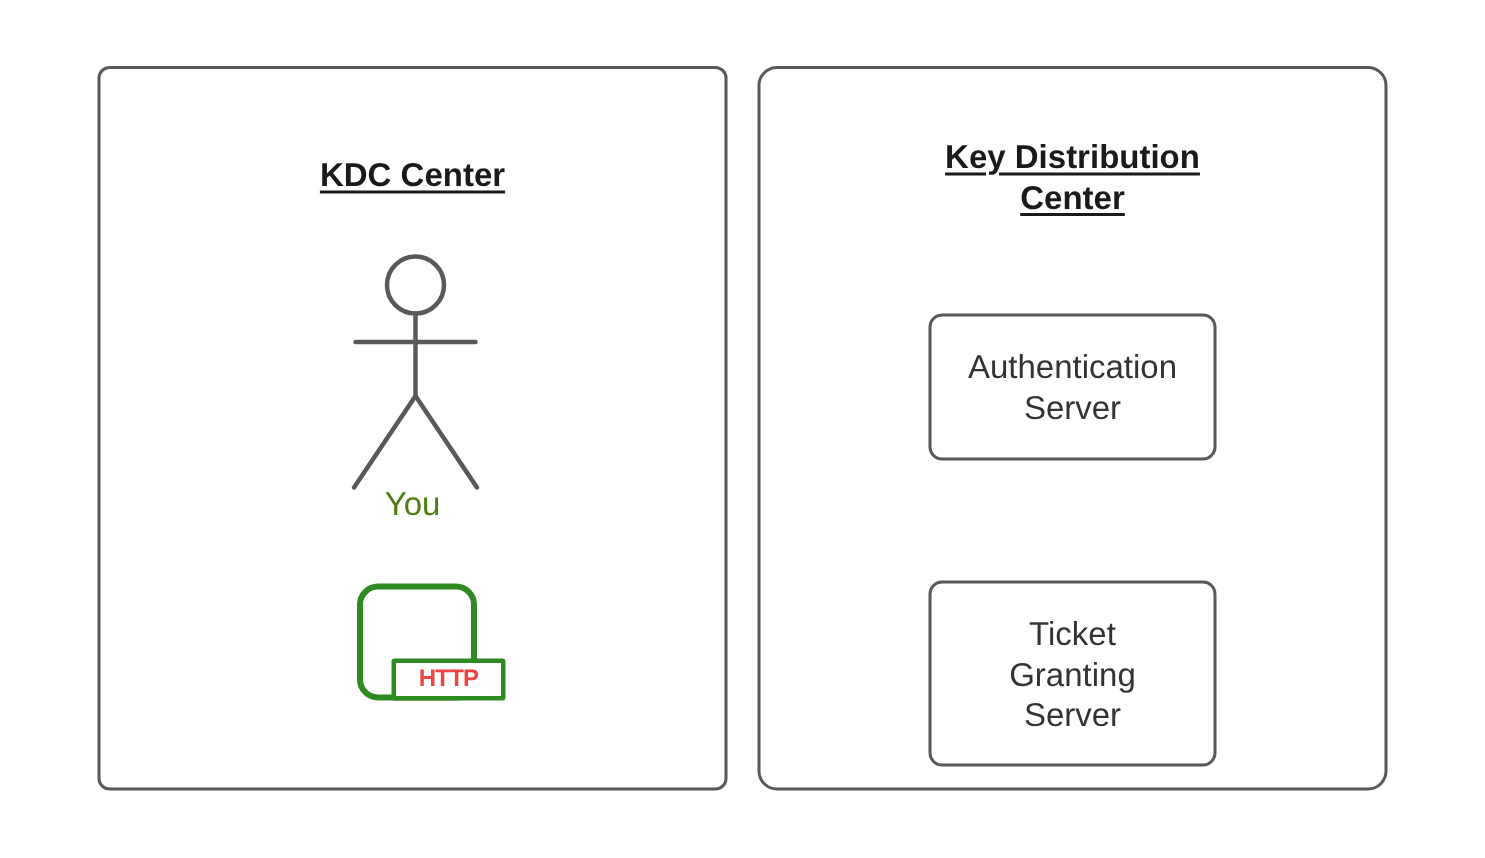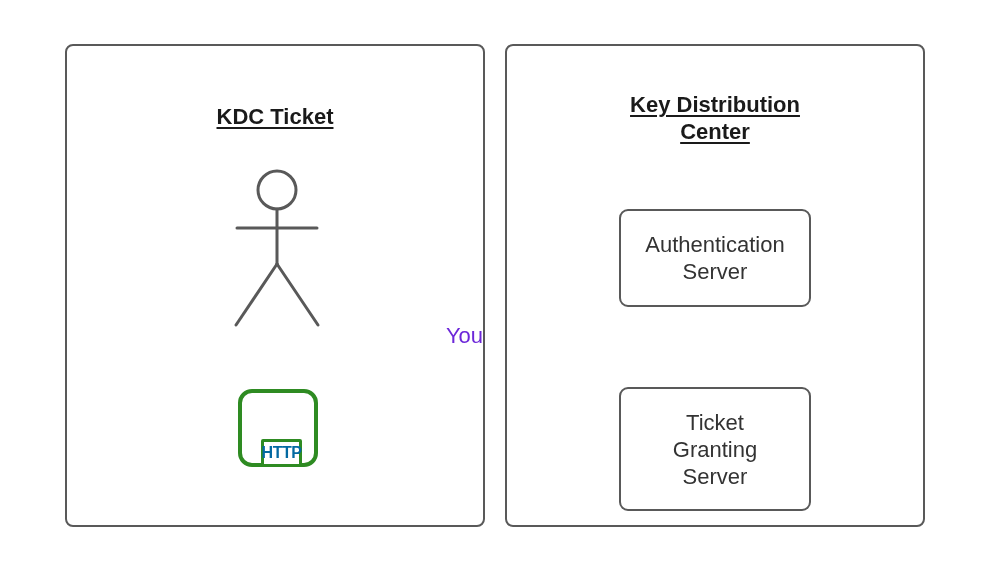--- a/index.html
+++ b/index.html
@@ -19,21 +19,21 @@
     position: absolute;
     top: 44px;
     width: 420px;
     height: 483px;
     border: 2px solid #595959;
     border-radius: 8px;
     background: #ffffff;
     box-sizing: border-box;
   }
   .panel.left  { left: 65px; }
-  .panel.right { left: 505px; }
+  .panel.right { left: 505px; border-radius: 13px; }
 
   .panel-title {
     position: absolute;
     left: 50%;
     transform: translateX(-50%);
     text-align: center;
     font-size: 22px;
     font-weight: bold;
     line-height: 27px;
     color: #1a1a1a;
@@ -50,54 +50,54 @@
     left: 165px;
     top: 121px;
     width: 90px;
     height: 162px;
   }
   .actor-label {
     position: absolute;
     left: 0;
     top: 278px;
     width: 100%;
-    text-align: right;
+    text-align: center;
     font-size: 22px;
     line-height: 24px;
-    color: #6d28d9;
+    color: #4d7c0f;
   }
 
   .service-icon {
     position: absolute;
     left: 171px;
     top: 343px;
     width: 80px;
     height: 78px;
     border: 4px solid #2E8B22;
     border-radius: 14px;
     box-sizing: border-box;
     background: #ffffff;
   }
   .service-badge {
     position: absolute;
     left: 19px;
     top: 46px;
-    width: 41px;
+    width: 76px;
     height: 28px;
     border: 3px solid #2E8B22;
     border-radius: 2px;
     box-sizing: border-box;
     background: #ffffff;
     display: flex;
     align-items: center;
     justify-content: center;
     font-size: 16px;
     font-weight: bold;
     letter-spacing: -0.5px;
-    color: #0369a1;
+    color: #ef4444;
     z-index: 2;
   }
   .service-label {
     position: absolute;
     left: 0;
     top: 428px;
     width: 100%;
     text-align: center;
     font-size: 22px;
     line-height: 24px;
@@ -127,21 +127,21 @@
     color: #333333;
     padding: 0 24px;
   }
 </style>
 </head>
 <body>
 
 <div class="canvas">
 
   <div class="panel left">
-    <div class="panel-title">KDC Ticket</div>
+    <div class="panel-title">KDC Center</div>
 
     <svg class="actor-svg" viewBox="0 0 90 162" fill="none" stroke="#595959" stroke-width="3" stroke-linecap="round">
       <circle cx="45" cy="23" r="19"></circle>
       <line x1="45" y1="42" x2="45" y2="97"></line>
       <line x1="5" y1="61" x2="85" y2="61"></line>
       <line x1="45" y1="97" x2="4" y2="158"></line>
       <line x1="45" y1="97" x2="86" y2="158"></line>
     </svg>
 
     <div class="actor-label">You</div>

